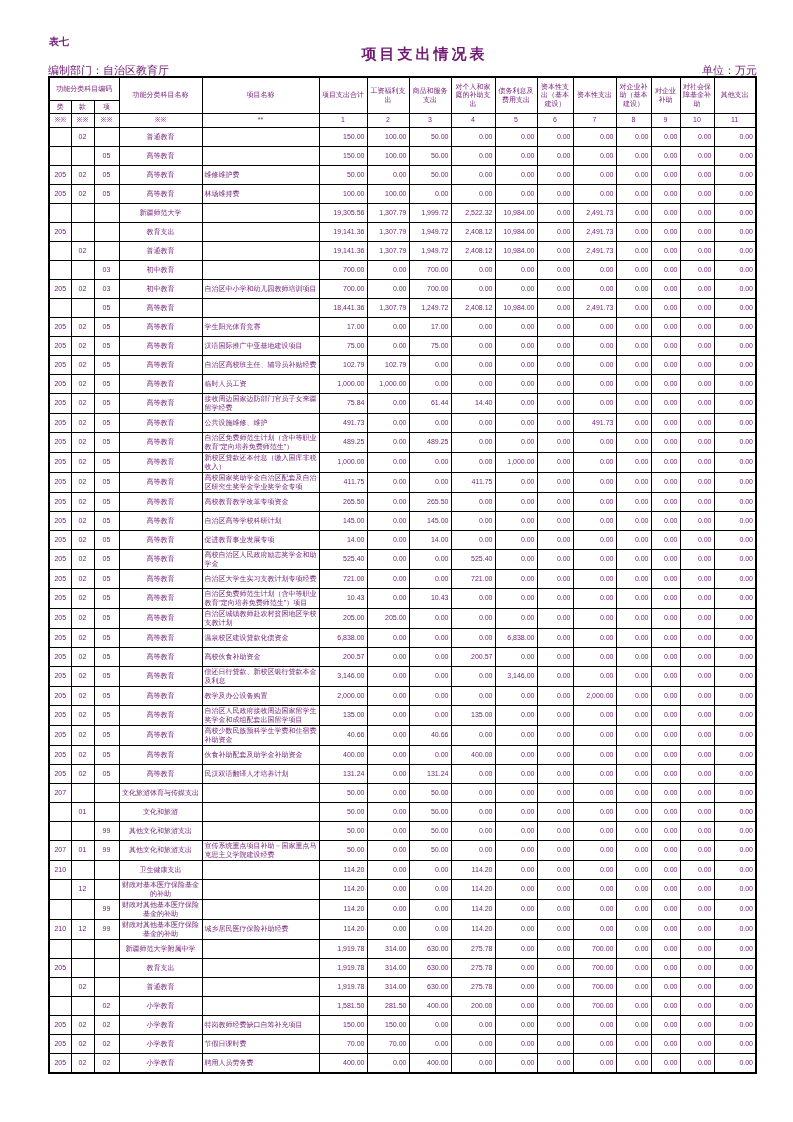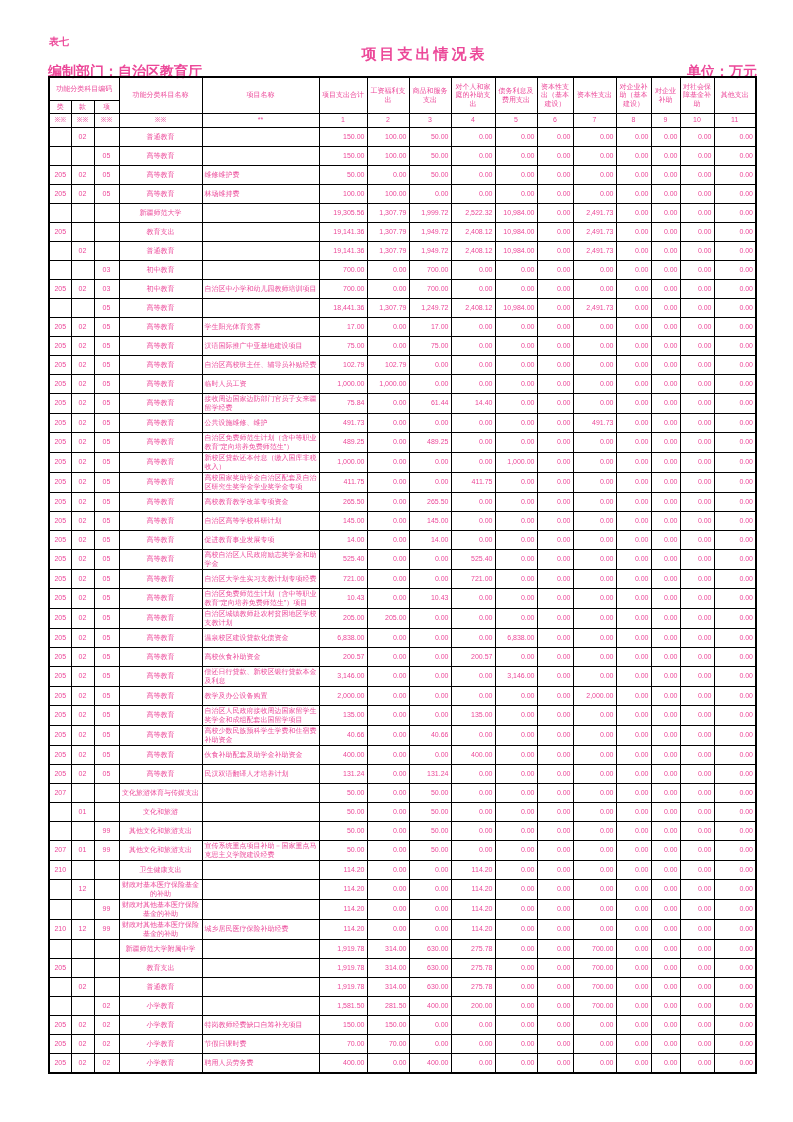--- a/index.html
+++ b/index.html
@@ -1,22 +1,22 @@
 <!DOCTYPE html>
 <html><head>
 <meta charset="utf-8">
 <style>
   html,body { margin:0; padding:0; background:#e8e8e8; }
   .page {
     position:relative; width:793px; height:1122px; margin:0 auto;
-    background:#ffffff; font-family:"Liberation Sans", sans-serif; color:#ec4899;
+    background:#ffffff; font-family:"Liberation Sans", sans-serif; color:#701a75;
   }
   .table-label { position:absolute; top:35px; left:49px; font-size:10px; font-weight:bold; }
   .title { position:absolute; top:45px; left:0; width:100%; text-align:center; font-size:15px; font-weight:bold; letter-spacing:3px;margin-left:28px; }
-  .meta-row { position:absolute; top:63px; left:48px; width:709px; display:flex; justify-content:space-between; font-size:14px;font-weight:bold; }
+  .meta-row { position:absolute; top:63px; left:48px; width:709px; display:flex; justify-content:space-between; font-size:11px; }
   table.budget {
     position:absolute; top:76px; left:48px; width:707px;
     border-collapse:collapse; table-layout:fixed; border:2px solid #000;
   }
   table.budget th, table.budget td {
     border:1px solid #000; font-size:7px; line-height:8.5px;
     padding:1px 2px; overflow:hidden; vertical-align:middle;
     word-break:break-all;
   }
   thead th { text-align:center; font-weight:normal; }

